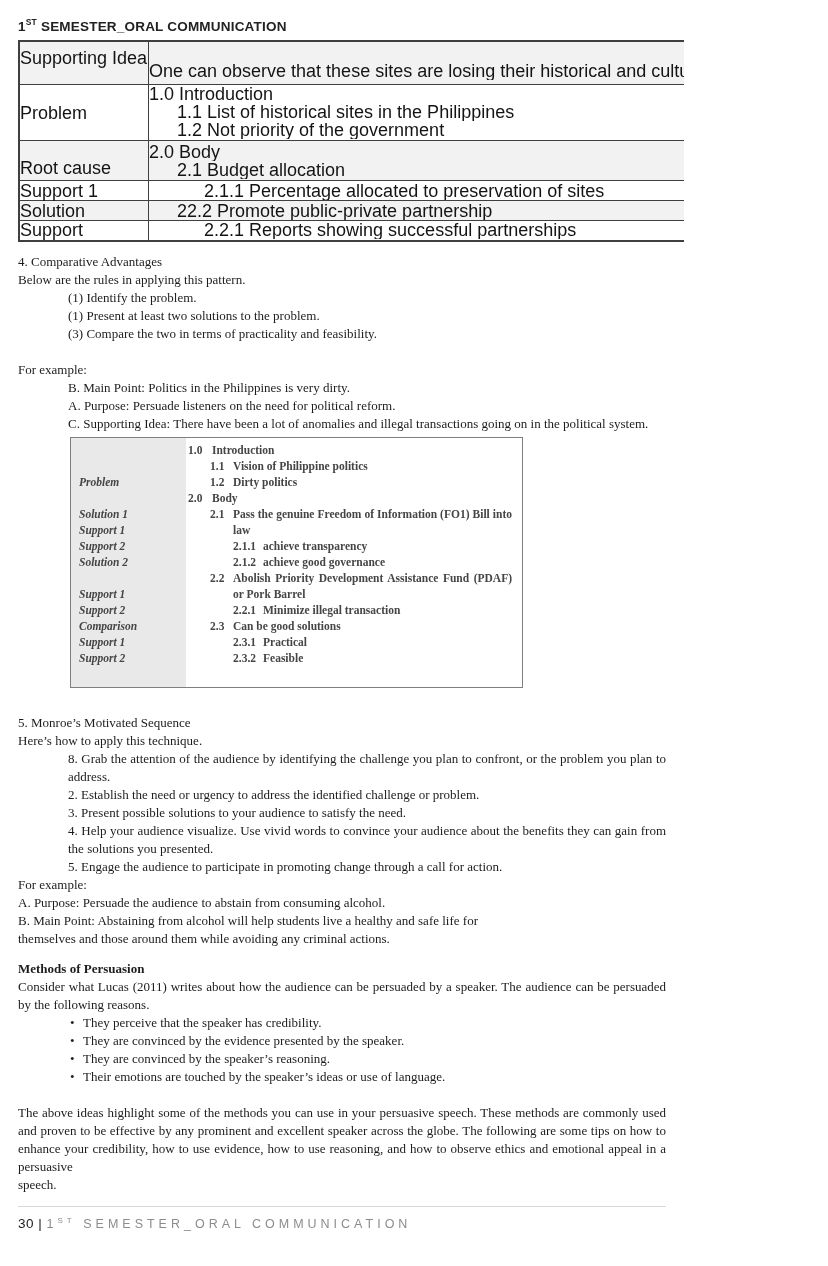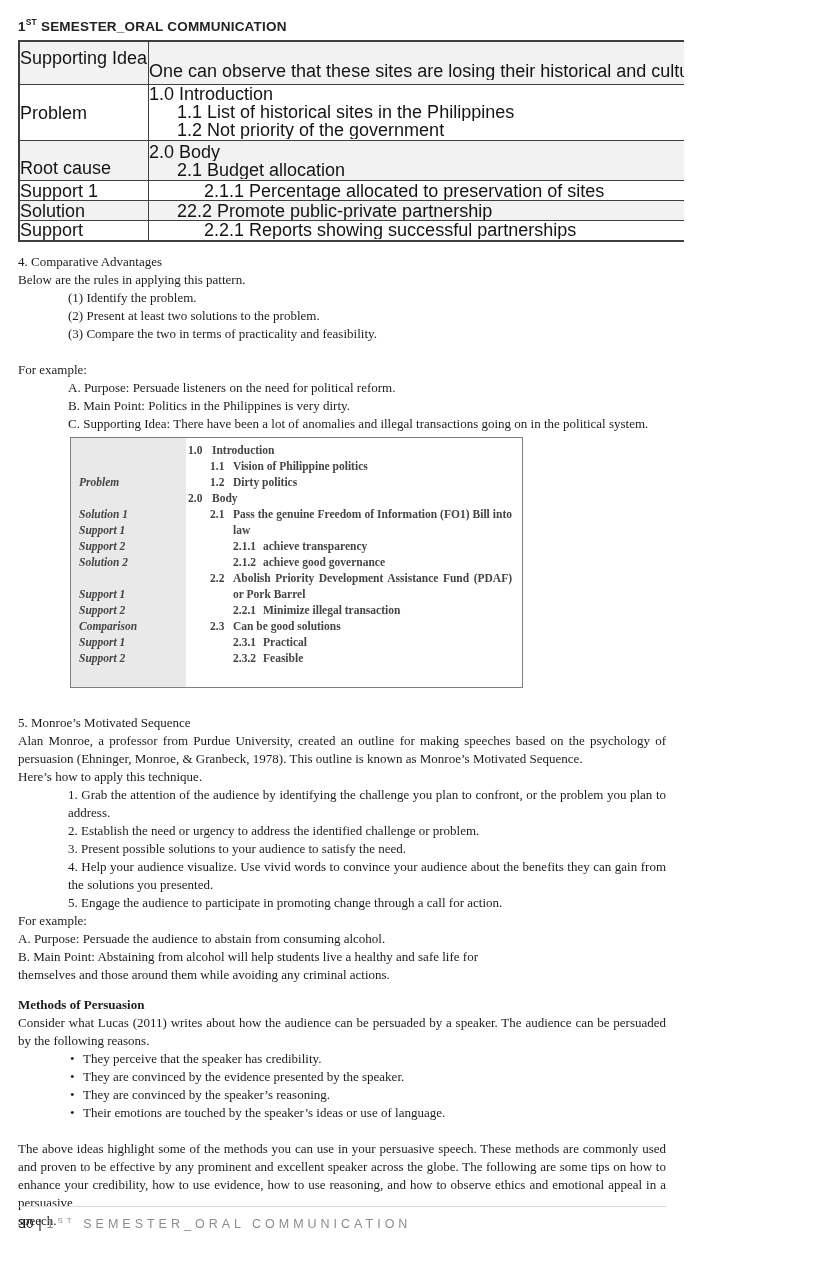--- a/index.html
+++ b/index.html
@@ -133,27 +133,27 @@
             </td>
           </tr>
         </tbody>
     </table>
 
     <section id="sec4">
       <p>4. Comparative Advantages</p>
       <p>Below are the rules in applying this pattern.</p>
       <div id="rules-list">
           <p class="indent">(1) Identify the problem.</p>
-          <p class="indent">(2) Present at least two solutions to the problem.</p>
+          <p class="indent">(1) Present at least two solutions to the problem.</p>
           <p class="indent">(3) Compare the two in terms of practicality and feasibility.</p>
         </div>
       <p class="blank-above">For example:</p>
       <div id="examples4-list">
+          <p class="indent">B. Main Point: Politics in the Philippines is very dirty.</p>
           <p class="indent">A. Purpose: Persuade listeners on the need for political reform.</p>
-          <p class="indent">B. Main Point: Politics in the Philippines is very dirty.</p>
           <p class="indent">C. Supporting Idea: There have been a lot of anomalies and illegal transactions going on in the political system.</p>
         </div>
     </section>
 
     <div class="ex-box">
       <div class="ex-labels" id="ex-labels">
           <div class="ex-label">&nbsp;</div>
           <div class="ex-label">&nbsp;</div>
           <div class="ex-label">Problem</div>
           <div class="ex-label">&nbsp;</div>
@@ -216,24 +216,23 @@
           </div>
           <div class="ex-line ml2">
             <span class="ex-num nw2">2.3.2</span>
             <span class="ex-text">Feasible</span>
           </div>
         </div>
     </div>
 
     <section id="sec5">
       <p>5. Monroe’s Motivated Sequence</p>
-      <p class="justify">Alan Monroe, a professor from Purdue University, created an outline for making speeches based on the psychology of persuasion (Ehninger, Monroe, &amp; Granbeck, 1978). This outline is known as Monroe’s Motivated Sequence.</p>
       <p>Here’s how to apply this technique.</p>
       <div id="steps-list">
-          <p class="indent justify">1. Grab the attention of the audience by identifying the challenge you plan to confront, or the problem you plan to address.</p>
+          <p class="indent justify">8. Grab the attention of the audience by identifying the challenge you plan to confront, or the problem you plan to address.</p>
           <p class="indent justify">2. Establish the need or urgency to address the identified challenge or problem.</p>
           <p class="indent justify">3. Present possible solutions to your audience to satisfy the need.</p>
           <p class="indent justify">4. Help your audience visualize. Use vivid words to convince your audience about the benefits they can gain from the solutions you presented.</p>
           <p class="indent justify">5. Engage the audience to participate in promoting change through a call for action.</p>
         </div>
       <p>For example:</p>
       <div id="examples5-list">
           <p>A. Purpose: Persuade the audience to abstain from consuming alcohol.</p>
           <p>B. Main Point: Abstaining from alcohol will help students live a healthy and safe life for</p>
           <p>themselves and those around them while avoiding any criminal actions.</p>

